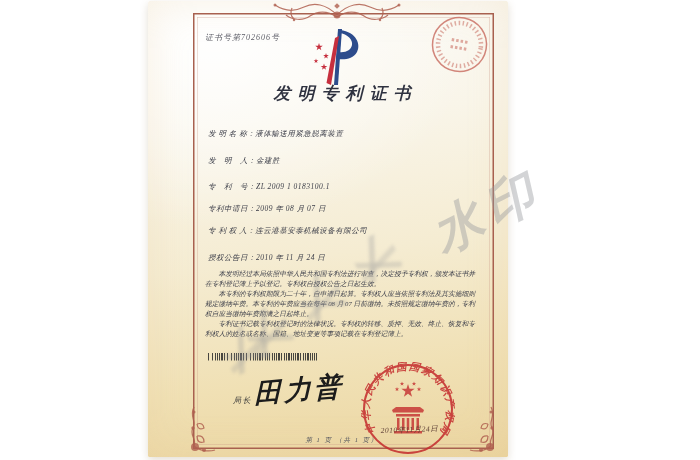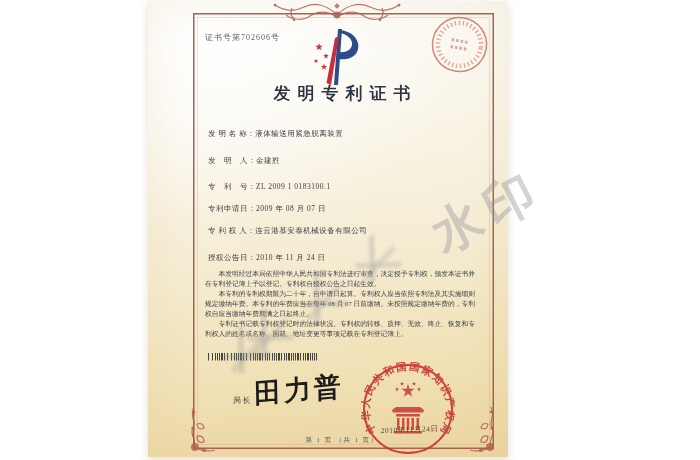--- a/index.html
+++ b/index.html
@@ -1,20 +1,20 @@
 <!DOCTYPE html>
 <html><head>
 <meta charset="utf-8">
 <style>
   html,body{margin:0;padding:0;}
   body{
     width:700px;height:460px;background:#ffffff;overflow:hidden;position:relative;
     font-family:"Liberation Serif", serif;
   }
-  .paper-wrap{position:absolute;left:148px;top:1px;width:360px;height:420px;}
+  .paper-wrap{position:absolute;left:148px;top:1px;width:360px;height:420px;font-style:italic;}
   .paper{
     width:720px;height:912px;transform:scale(0.5);transform-origin:0 0;position:relative;
     background:
       radial-gradient(120% 70% at 18% 8%, rgba(255,255,255,.95), rgba(255,255,255,0) 60%),
       linear-gradient(173deg,#fcfbf8 0%,#f9f5e9 28%,#f5ecd2 55%,#f0e0b4 80%,#ebd5a0 100%);
     box-shadow:0 6px 18px rgba(120,90,40,.20), inset 0 0 80px rgba(228,198,140,.22);
     border-radius:3px;
   }
   .frame{
     position:absolute;left:90px;top:24px;width:596px;height:866px;

